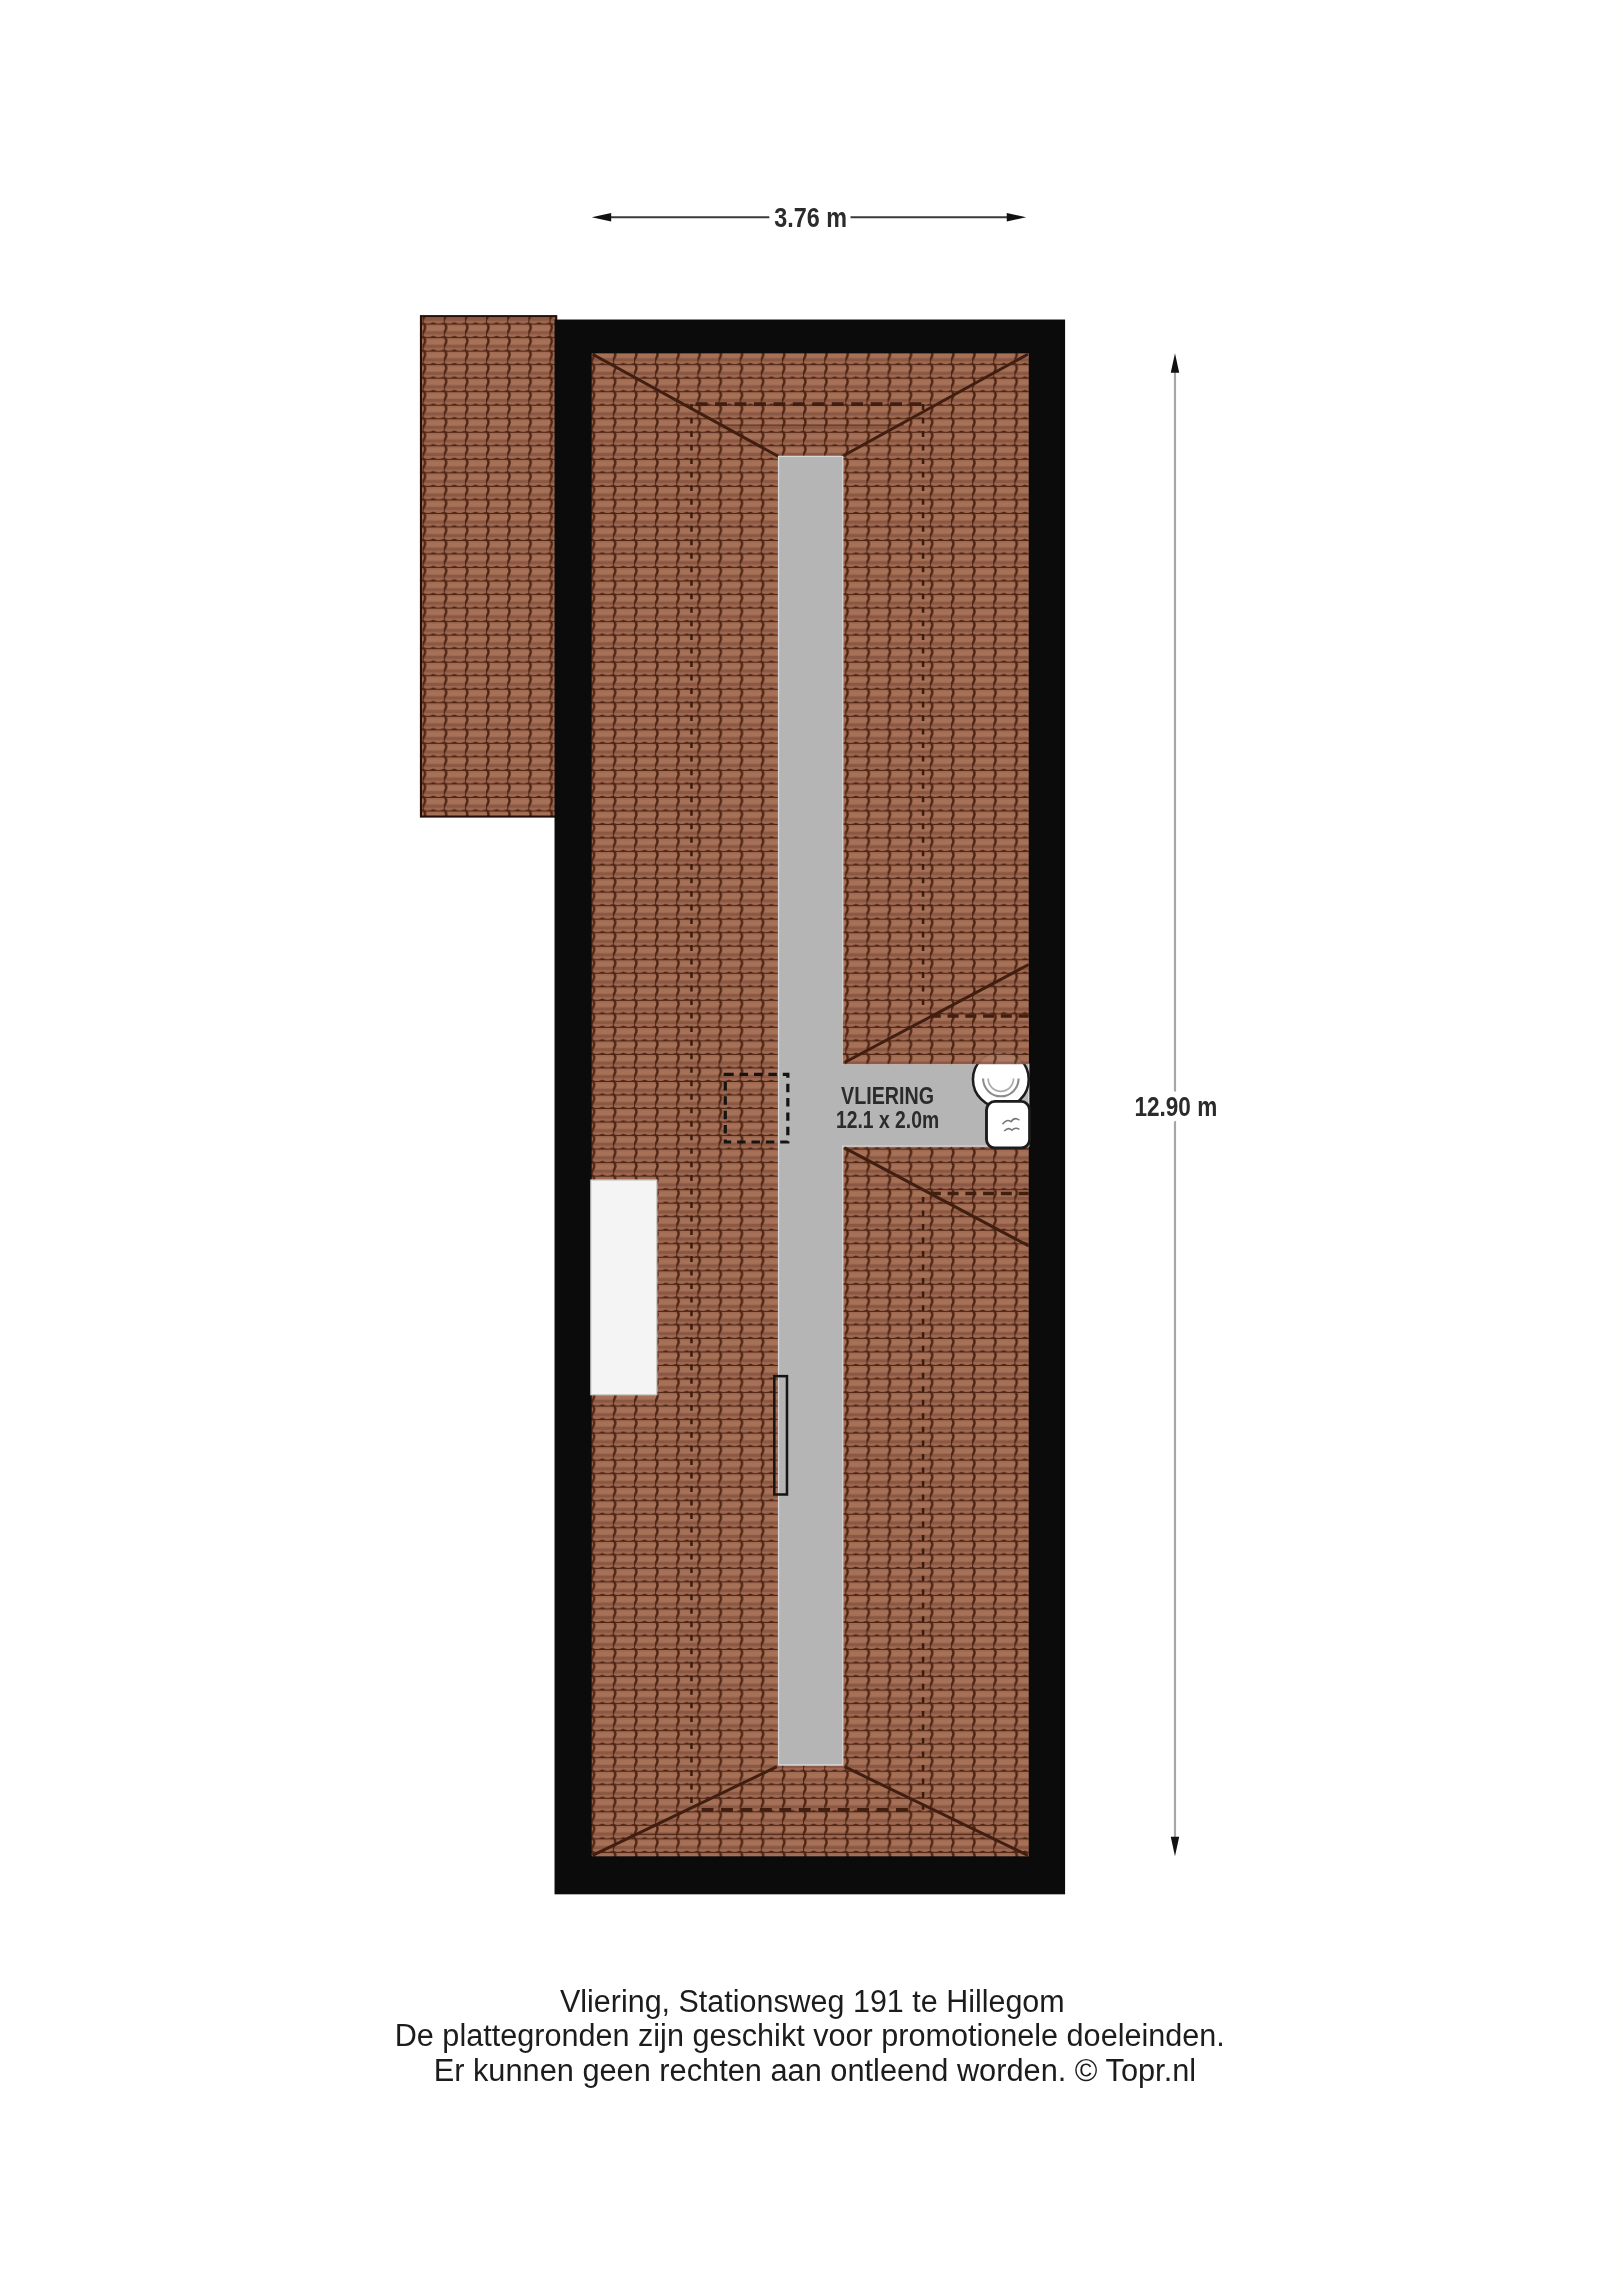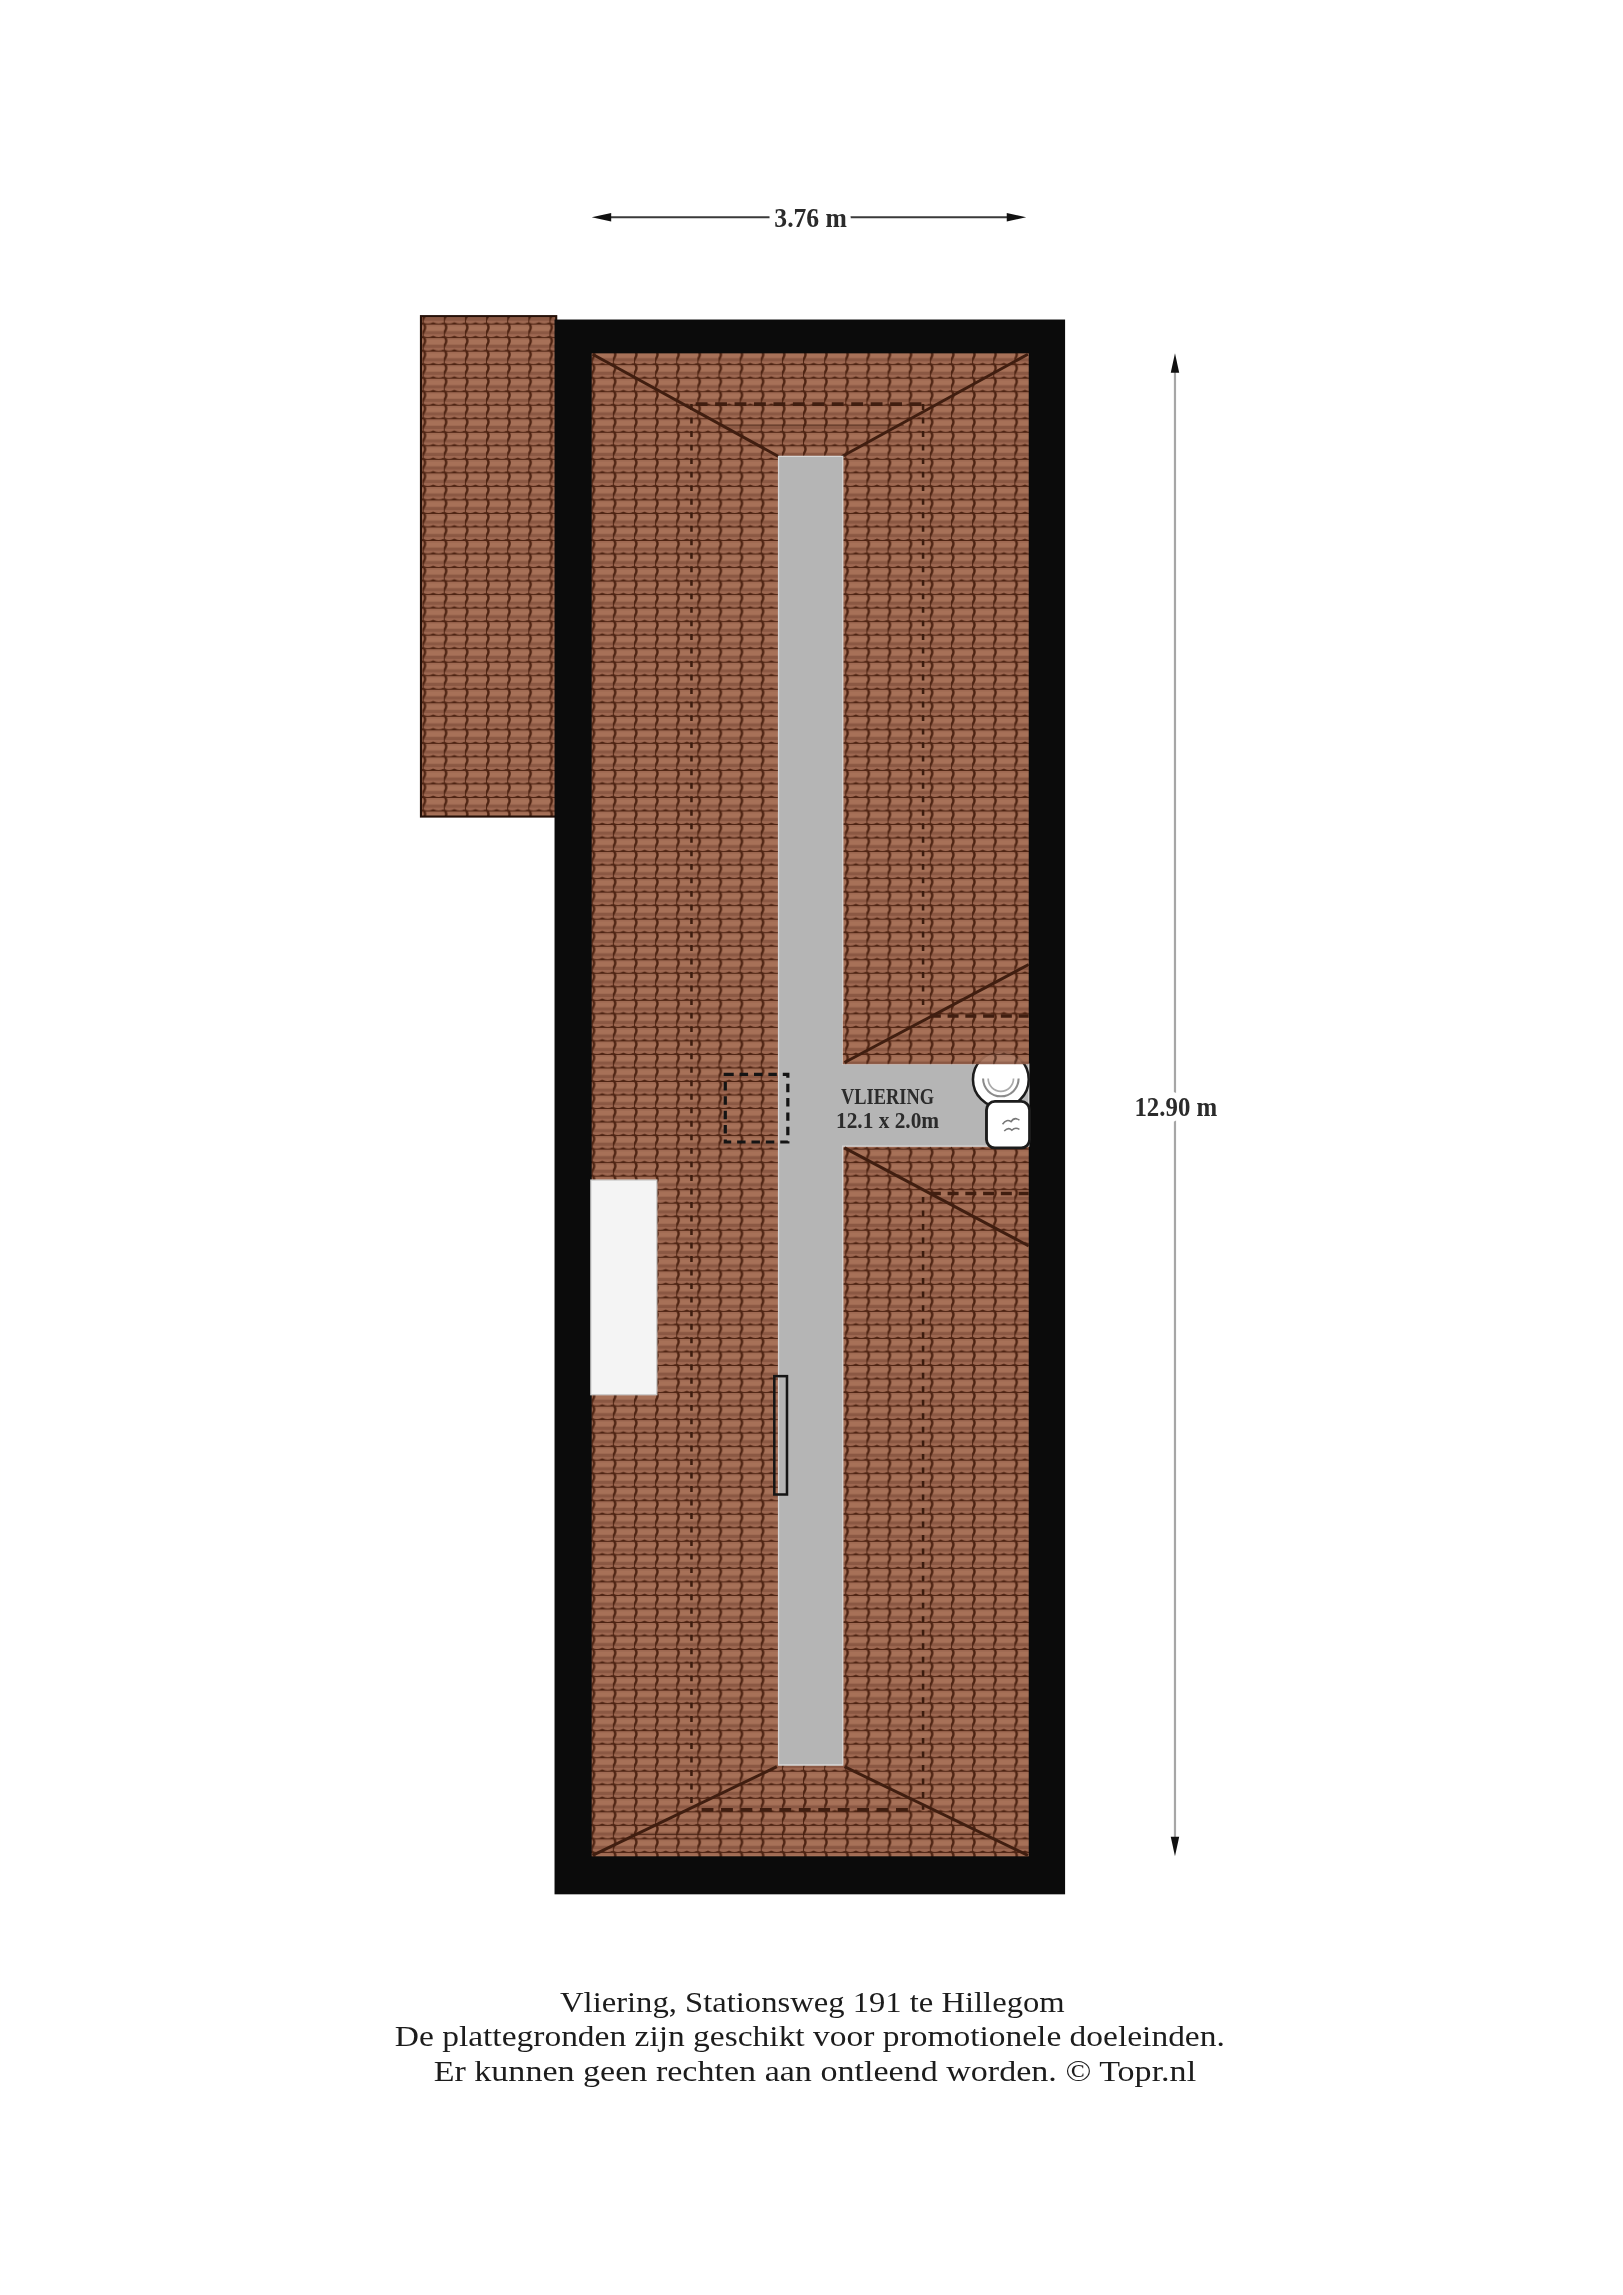--- a/index.html
+++ b/index.html
@@ -1,17 +1,17 @@
 <!DOCTYPE html>
 <html style="font-size:13.5px"><head>
 <meta charset="utf-8">
 <style>
 html,body{margin:0;padding:0;background:#ffffff;}
 .page{position:relative;width:1623px;height:2295px;background:#fdba74;overflow:hidden;
-font-family:Liberation Serif, serif;}
+font-family:Liberation Sans, sans-serif;}
 </style>
 </head>
 <body>
 <div class="page">
 
 <svg width="1623" height="2295" viewBox="0 0 1920 2715" xmlns="http://www.w3.org/2000/svg">
 <defs>
 <pattern id="tile" width="25" height="16" patternUnits="userSpaceOnUse">
   <rect width="25" height="16" fill="#9e6851"></rect>
   <rect x="0" y="2" width="25" height="5" fill="#ac755b" opacity="0.7"></rect>

